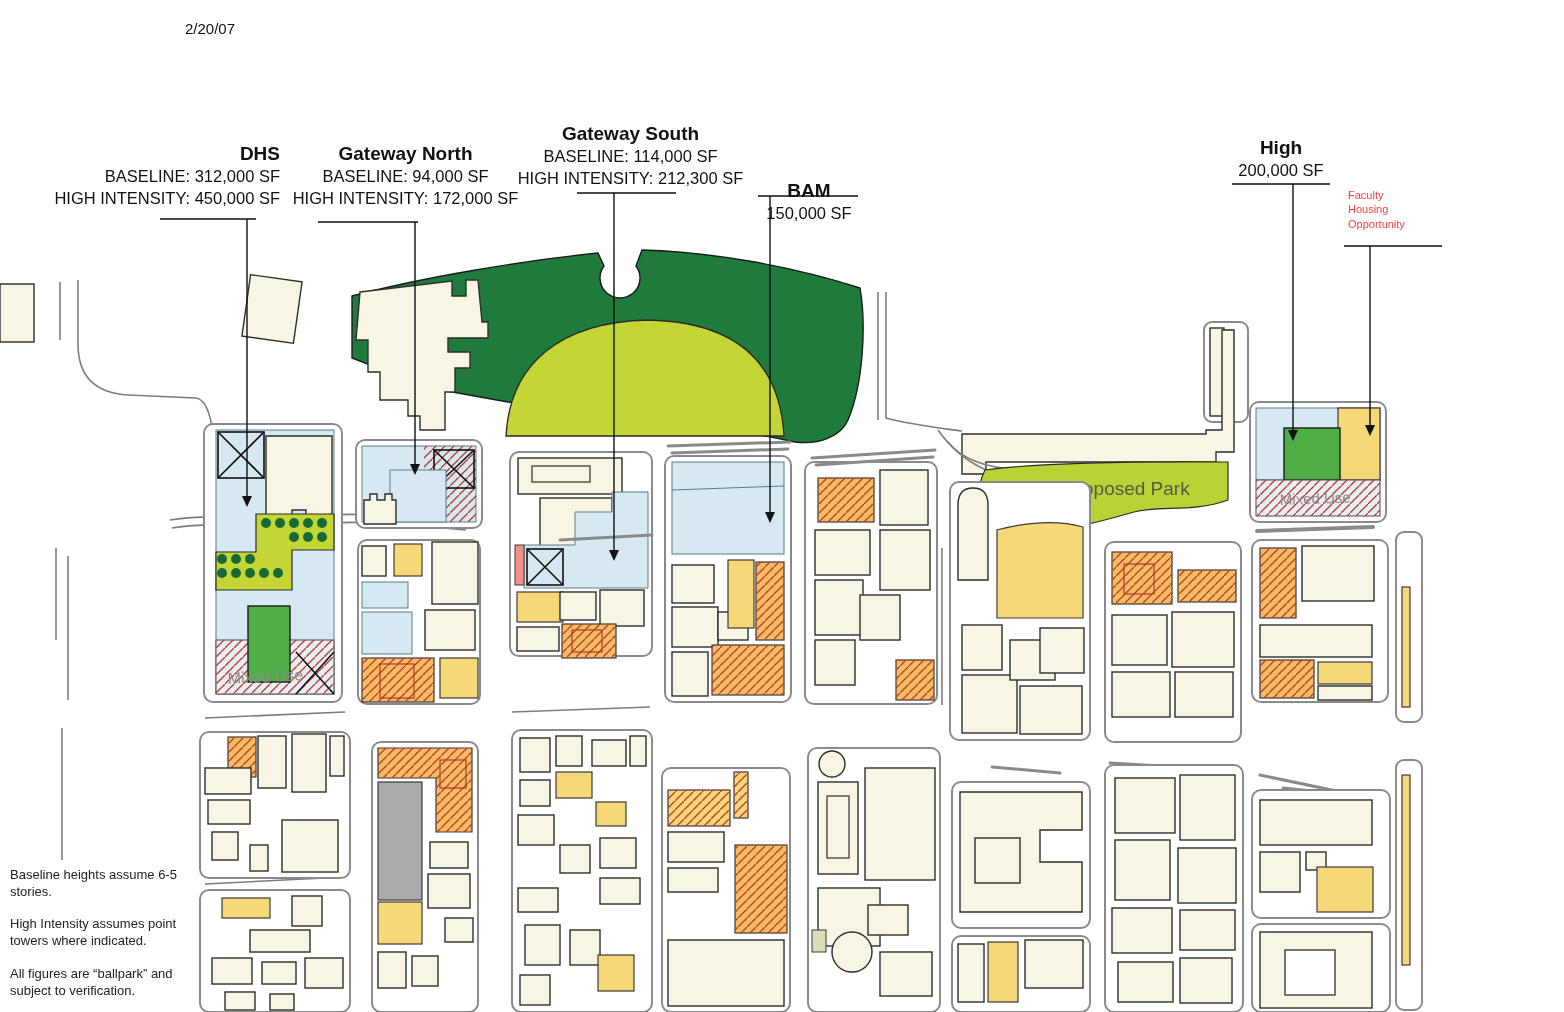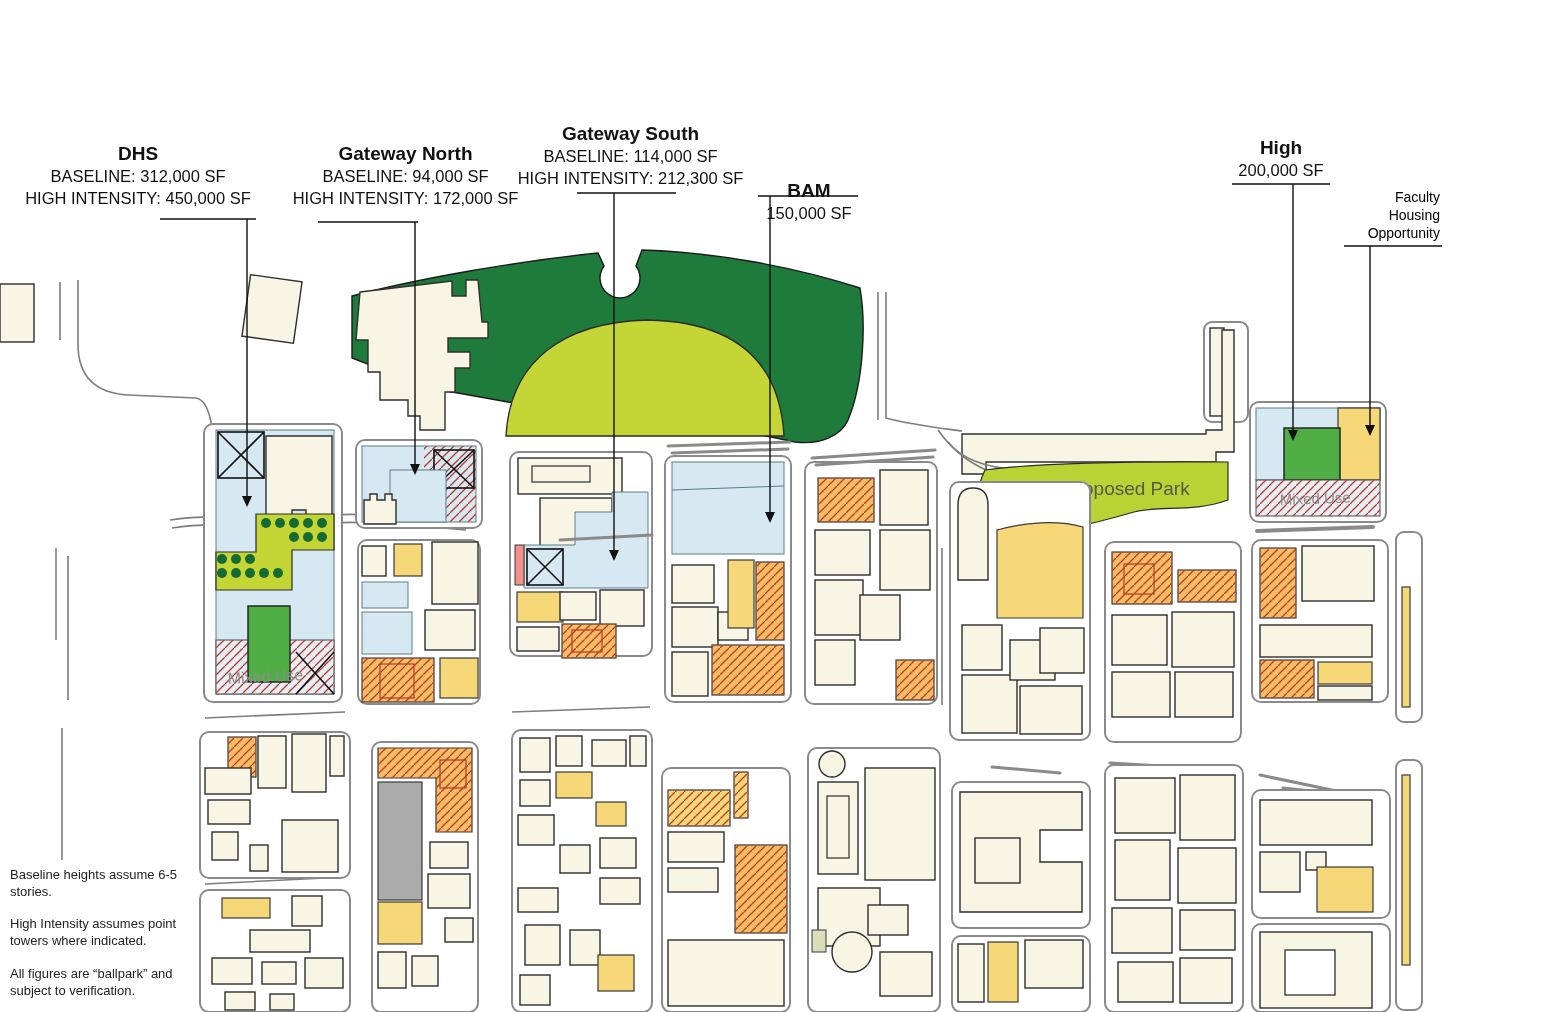--- a/index.html
+++ b/index.html
@@ -6,21 +6,21 @@
   body{width:1564px;height:1012px;position:relative;overflow:hidden;
        font-family:"Liberation Sans","DejaVu Sans",sans-serif;color:#111;}
   #map{position:absolute;left:0;top:0;}
   .abs{position:absolute;}
   .title{font-size:43px;font-weight:bold;letter-spacing:-1px;line-height:1.05;}
   .subtitle{font-size:25px;font-weight:bold;letter-spacing:-0.5px;margin-top:3px;}
   .date{font-size:15px;margin-top:6px;}
   .callout{text-align:center;}
   .callout .co-name{font-size:19px;font-weight:bold;line-height:1.25;}
   .callout .co-line{font-size:16.5px;line-height:1.32;}
-  .callout-small{text-align:right;font-size:14px;line-height:1.3;color:#000000;}
+  .callout-small{text-align:left;font-size:11px;line-height:1.3;color:#ef4444;}
   .notes{width:172px;font-size:13px;line-height:1.32;color:#222;}
   .notes p{margin:0 0 15px 0;}
   
   .blk{fill:#ffffff;stroke:#8a8a8a;stroke-width:2;}
   .bld{fill:#f8f5e4;stroke:#2e2e2e;stroke-width:1.4;}
   .blue{fill:#d6e9f2;stroke:#5b7c8a;stroke-width:1;}
   .yel{fill:#f6d878;stroke:#3a3a3a;stroke-width:1.2;}
   .po{fill:#f4bd62;stroke:#3a3a3a;stroke-width:1.2;}
   .py{fill:#f6d878;stroke:#3a3a3a;stroke-width:1.2;}
   .mixed{fill:#e6eff5;stroke:#4a4a4a;stroke-width:1;}
@@ -434,23 +434,24 @@
     <path class="leader" d="M758,196 H858 M770,196 V514"></path>
     <polygon class="arrowhead" points="765,512 775,512 770,523"></polygon>
     <path class="leader" d="M1232,184 H1330 M1293,184 V432"></path>
     <polygon class="arrowhead" points="1288,430 1298,430 1293,441"></polygon>
     <path class="leader" d="M1344,246 H1442 M1370,246 V427"></path>
     <polygon class="arrowhead" points="1365,425 1375,425 1370,436"></polygon>
   </g>
 </svg>
 
 <div class="abs" style="left:185px;top:14px;">
-</div>
-
-<div class="abs callout" style="left:8px;top:142px;width:260px;">
+  <div class="date">2/20/07</div>
+</div>
+
+<div class="abs callout" style="left:20px;top:142px;width:260px;text-align:right;">
   <div class="co-name">DHS</div>
   <div class="co-line">BASELINE: 312,000 SF</div>
   <div class="co-line">HIGH INTENSITY: 450,000 SF</div>
 </div>
 
 <div class="abs callout" style="left:283px;top:142px;width:245px;">
   <div class="co-name">Gateway North</div>
   <div class="co-line">BASELINE: 94,000 SF</div>
   <div class="co-line">HIGH INTENSITY: 172,000 SF</div>
 </div>

